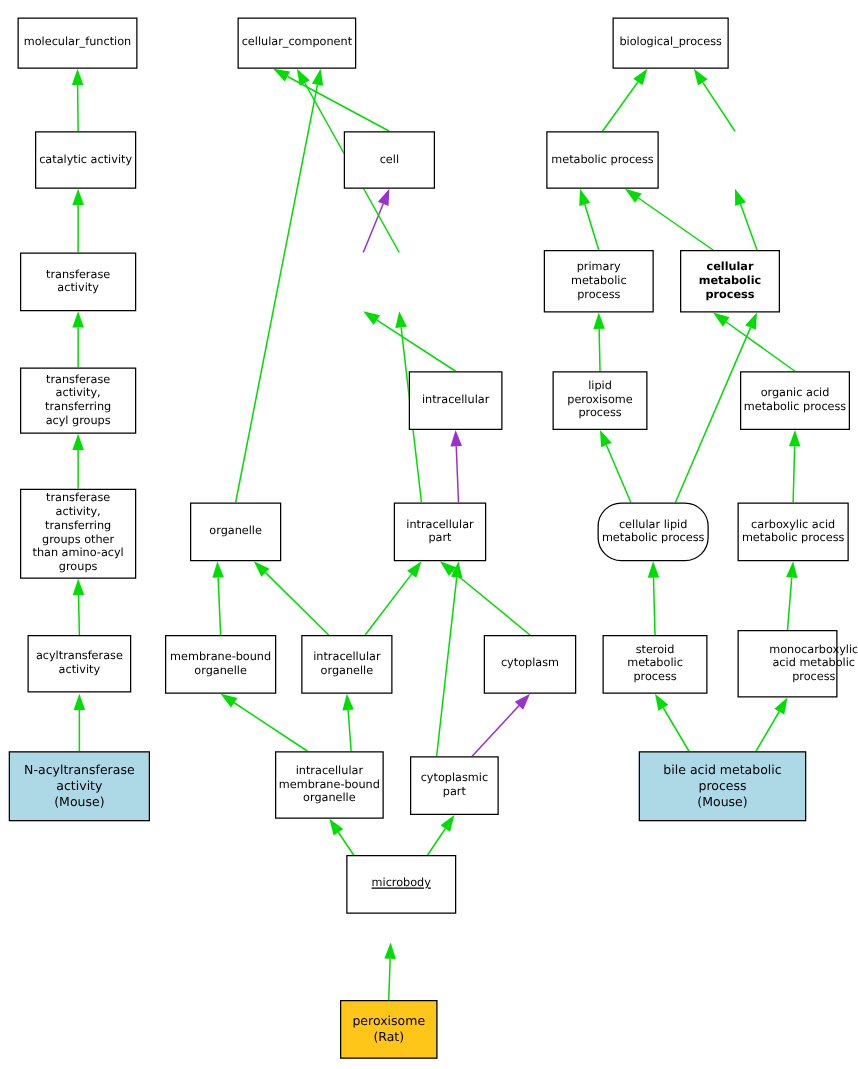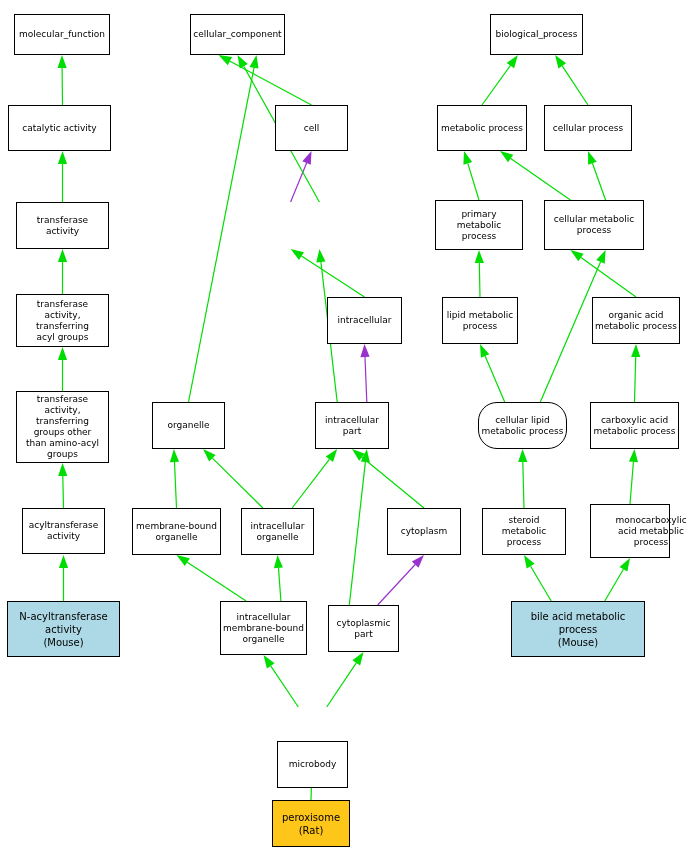--- a/index.html
+++ b/index.html
@@ -126,21 +126,21 @@
       <line x1="524.0" y1="508.0" x2="522.8" y2="462.0" stroke="#00DD00" stroke-width="1.2"></line>
       <polygon points="522.5,449.0 527.4,461.9 518.2,462.1" fill="#00DD00"></polygon>
       <line x1="630.0" y1="504.0" x2="633.4" y2="462.0" stroke="#00DD00" stroke-width="1.2"></line>
       <polygon points="634.5,449.0 638.0,462.3 628.9,461.6" fill="#00DD00"></polygon>
       <line x1="551.2" y1="601.0" x2="530.6" y2="566.2" stroke="#00DD00" stroke-width="1.2"></line>
       <polygon points="524.0,555.0 534.6,563.8 526.7,568.5" fill="#00DD00"></polygon>
       <line x1="604.8" y1="601.0" x2="623.4" y2="569.2" stroke="#00DD00" stroke-width="1.2"></line>
       <polygon points="630.0,558.0 627.4,571.5 619.5,566.9" fill="#00DD00"></polygon>
     </svg>
 <div class="go-node" style="left: 14px; top: 14px; width: 96px; height: 41px;">molecular_function</div>
-    <div class="go-node" style="left: 8px; top: 105px; width: 103px; height: 46px; text-align: center;">catalytic activity</div>
+    <div class="go-node" style="left: 28px; top: 105px; width: 81px; height: 46px; text-align: center;">catalytic activity</div>
     <div class="go-node" style="left: 16px; top: 202px; width: 93px; height: 47px;">transferase
 activity</div>
     <div class="go-node" style="left: 16px; top: 294px; width: 93px; height: 53px;">transferase
 activity, transferring
 acyl groups</div>
     <div class="go-node" style="left: 16px; top: 391px; width: 93px; height: 72px;">transferase
 activity, transferring
 groups other
 than amino-acyl
 groups</div>
@@ -158,31 +158,30 @@
     <div class="go-node" style="left: 132px; top: 508px; width: 89px; height: 47px;">membrane-bound
 organelle</div>
     <div class="go-node" style="left: 241px; top: 508px; width: 73px; height: 47px;">intracellular
 organelle</div>
     <div class="go-node" style="left: 387px; top: 508px; width: 74px; height: 47px;">cytoplasm</div>
     <div class="go-node" style="left: 220px; top: 601px; width: 87px; height: 54px;">intracellular
 membrane-bound
 organelle</div>
     <div class="go-node" style="left: 328px; top: 605px; width: 71px; height: 47px;">cytoplasmic
 part</div>
-    <div class="go-node" style="left: 277px; top: 741px; width: 71px; height: 47px;">microbody</div>
+    <div class="go-node" style="left: 277px; top: 684px; width: 88px; height: 47px; text-decoration: underline;">microbody</div>
     <div class="go-node hl-gold" style="left: 272px; top: 800px; width: 78px; height: 47px;">peroxisome
 (Rat)</div>
     <div class="go-node" style="left: 490px; top: 14px; width: 93px; height: 41px;">biological_process</div>
     <div class="go-node" style="left: 437px; top: 105px; width: 90px; height: 46px;">metabolic process</div>
-    <div class="go-node" style="left: 544px; top: 105px; width: 88px; height: 46px;">cellular process</div>
     <div class="go-node" style="left: 435px; top: 200px; width: 88px; height: 50px;">primary metabolic
 process</div>
-    <div class="go-node" style="left: 544px; top: 200px; width: 100px; height: 50px;">cellular metabolic
+    <div class="go-node" style="left: 544px; top: 200px; width: 80px; height: 50px; font-weight: bold;">cellular metabolic
 process</div>
-    <div class="go-node" style="left: 442px; top: 297px; width: 76px; height: 47px;">lipid metabolic
+    <div class="go-node" style="left: 442px; top: 297px; width: 76px; height: 47px;">lipid peroxisome
 process</div>
     <div class="go-node" style="left: 592px; top: 297px; width: 88px; height: 47px;">organic acid
 metabolic process</div>
     <div class="go-node" style="left: 478px; top: 402px; width: 89px; height: 47px; border-radius: 19px;">cellular lipid
 metabolic process</div>
     <div class="go-node" style="left: 590px; top: 402px; width: 89px; height: 47px;">carboxylic acid
 metabolic process</div>
     <div class="go-node" style="left: 482px; top: 508px; width: 84px; height: 47px;">steroid metabolic
 process</div>
     <div class="go-node" style="left: 590px; top: 504px; width: 80px; height: 54px; padding-left: 44px;">monocarboxylic

